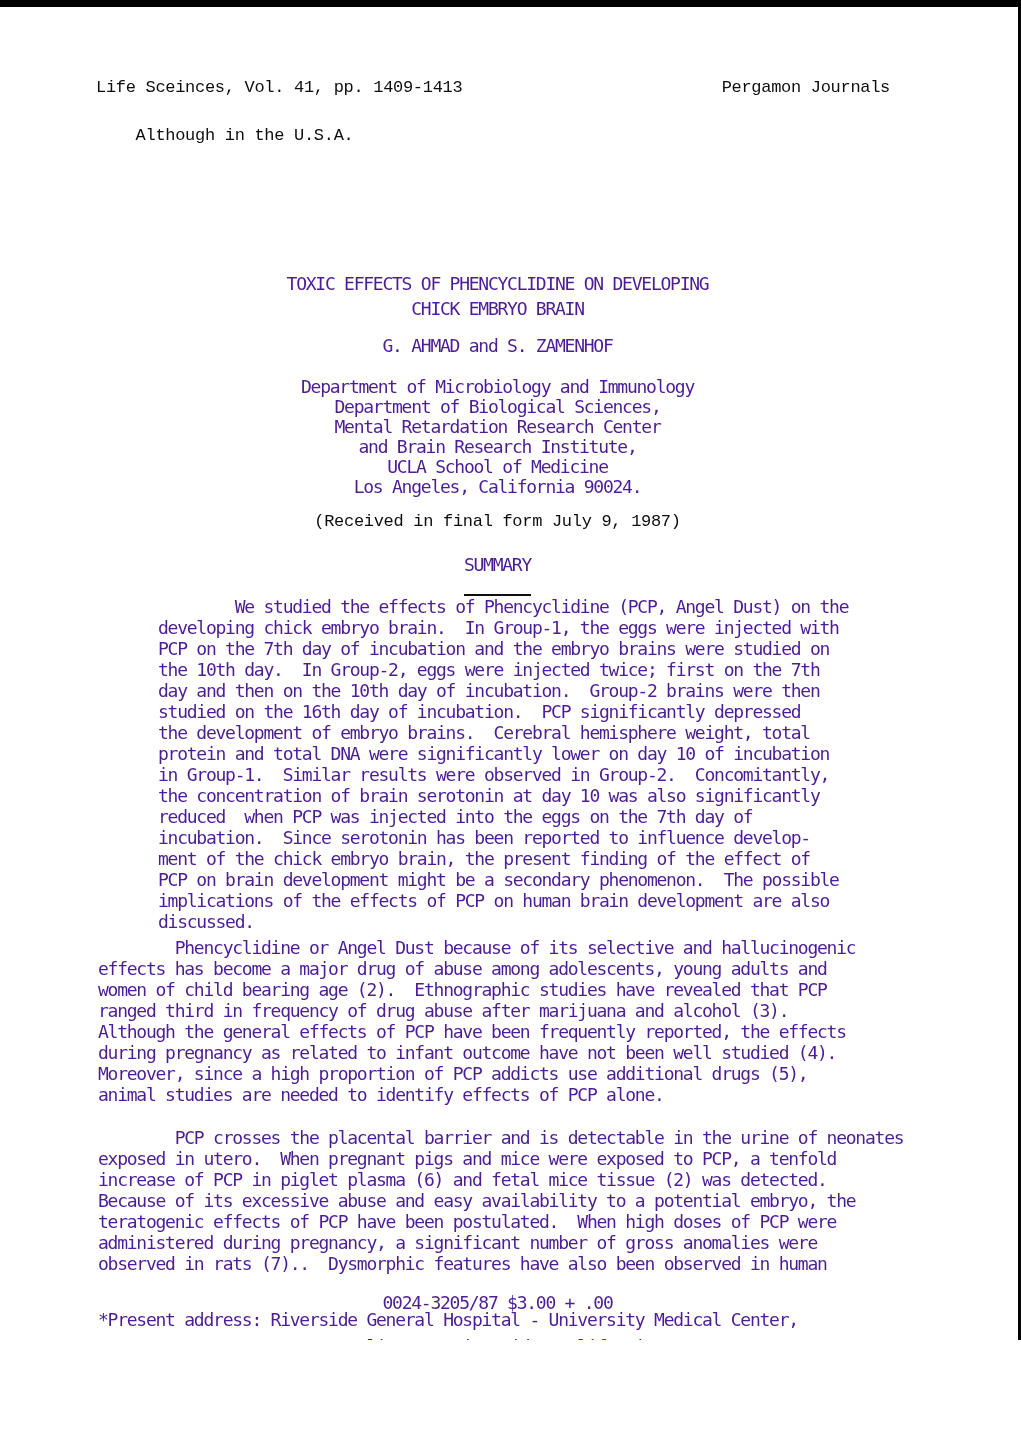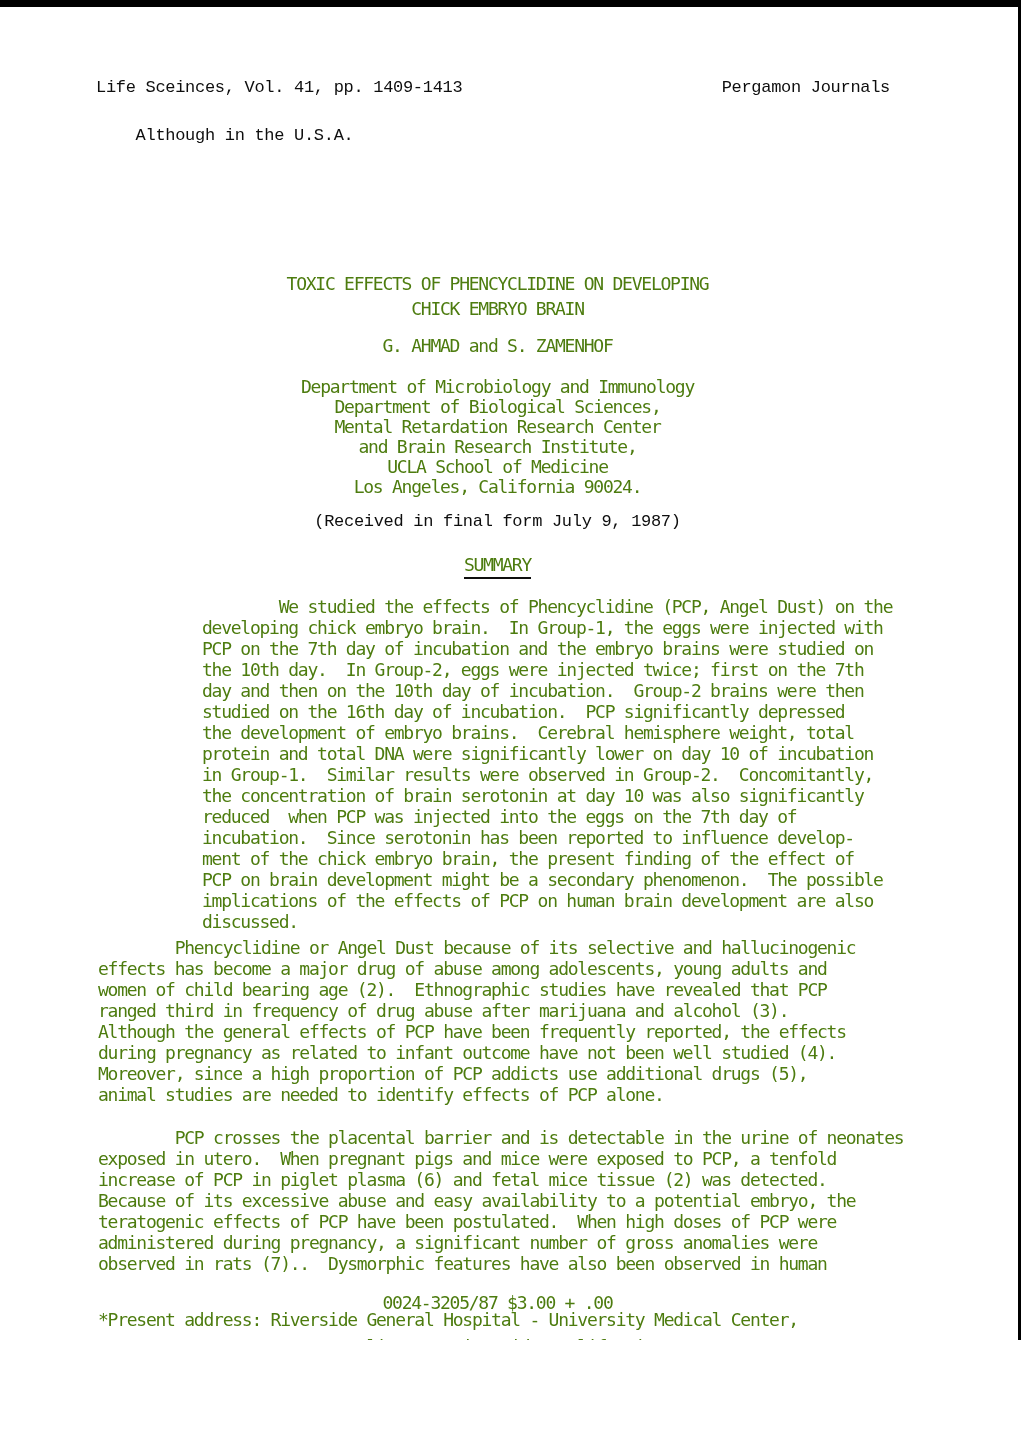--- a/index.html
+++ b/index.html
@@ -37,42 +37,42 @@
     white-space: pre;
     color: #0e0e0e;
   }
   
   .gothic {
     font-family: "DejaVu Sans Mono", "Liberation Mono", monospace;
     font-size: 18px;
     letter-spacing: -1.25px;
     line-height: 21px;
     white-space: pre;
-    color: #4d7c0f;
+    color: #4c1d95;
   }
   .abs { position: absolute; }
   .centered {
     position: absolute;
     left: 0;
     right: 26px;
     text-align: center;
   }
   .header-left   { top: 76px; left: 96px; }
   .publisher     { top: 76px; right: 131px; }
   .title         { top: 271px; line-height: 25px; }
   .authors       { top: 335px; }
   .affiliation   { top: 377px; line-height: 20px; }
   .received      { top: 510px; }
   .summary-head-wrap { top: 554px; }
   .summary-heading {
     display: inline-block;
     border-bottom: 2px solid #0e0e0e;
-    padding-bottom: 2px;
+    padding-bottom: 19px;
   }
-  .summary-body  { top: 596px; left: 158px; margin-left: 44px; }
+  .summary-body  { top: 596px; left: 158px; }
   .para-1        { top: 937px; left: 98px; }
   .para-2        { top: 1127px; left: 98px; }
   .footnote      { top: 1306px; left: 98px; line-height: 27px; }
   .issn-line     { top: 1292px; }
   .copyright     { top: 1377px; line-height: 22px; font-style: italic; }
 </style>
 </head>
 <body>
 
 <div class="page">

